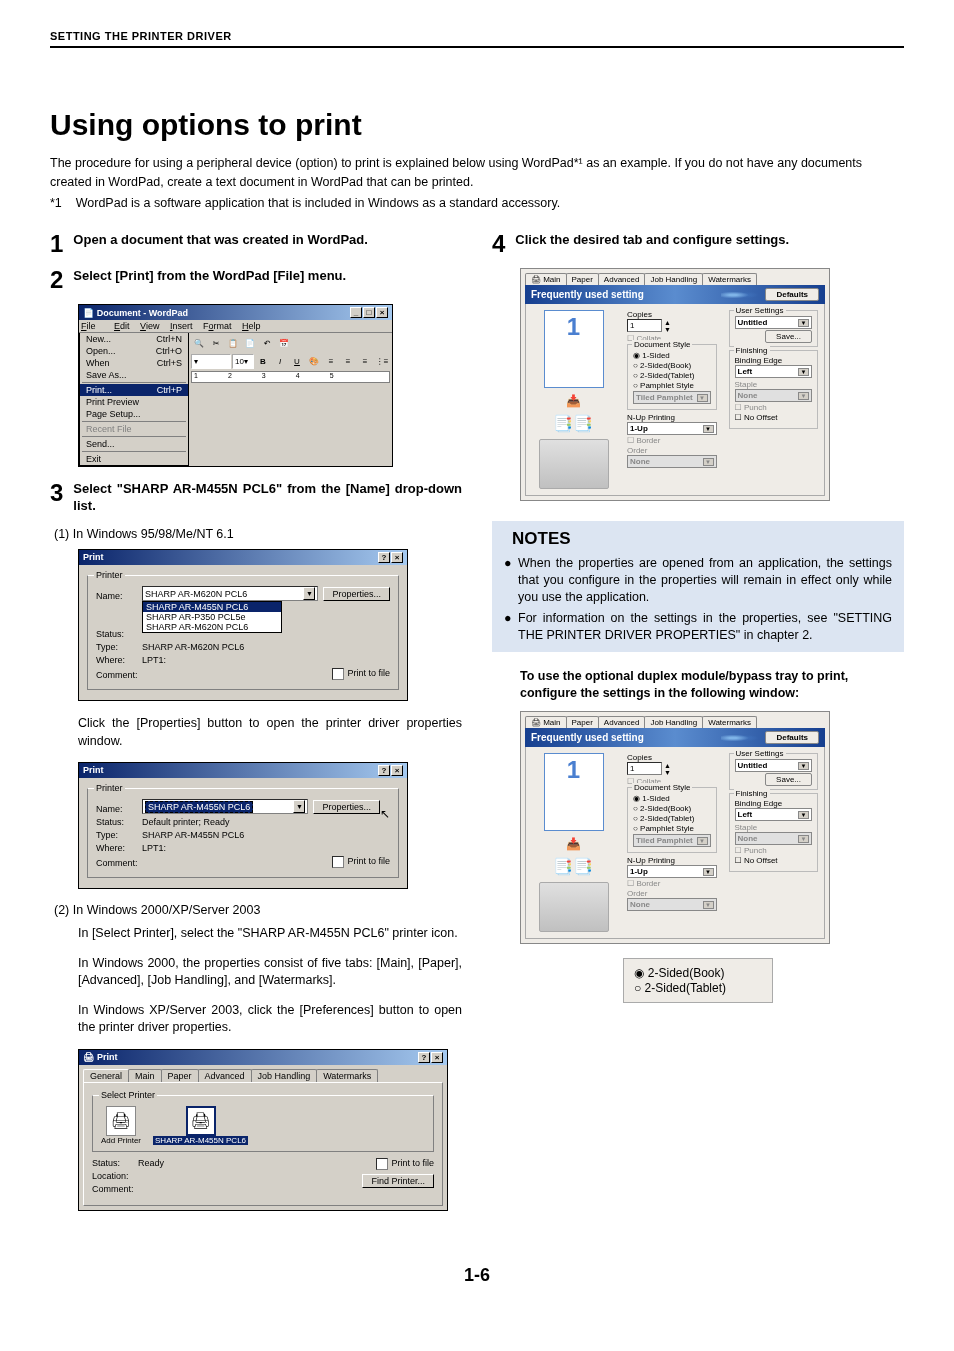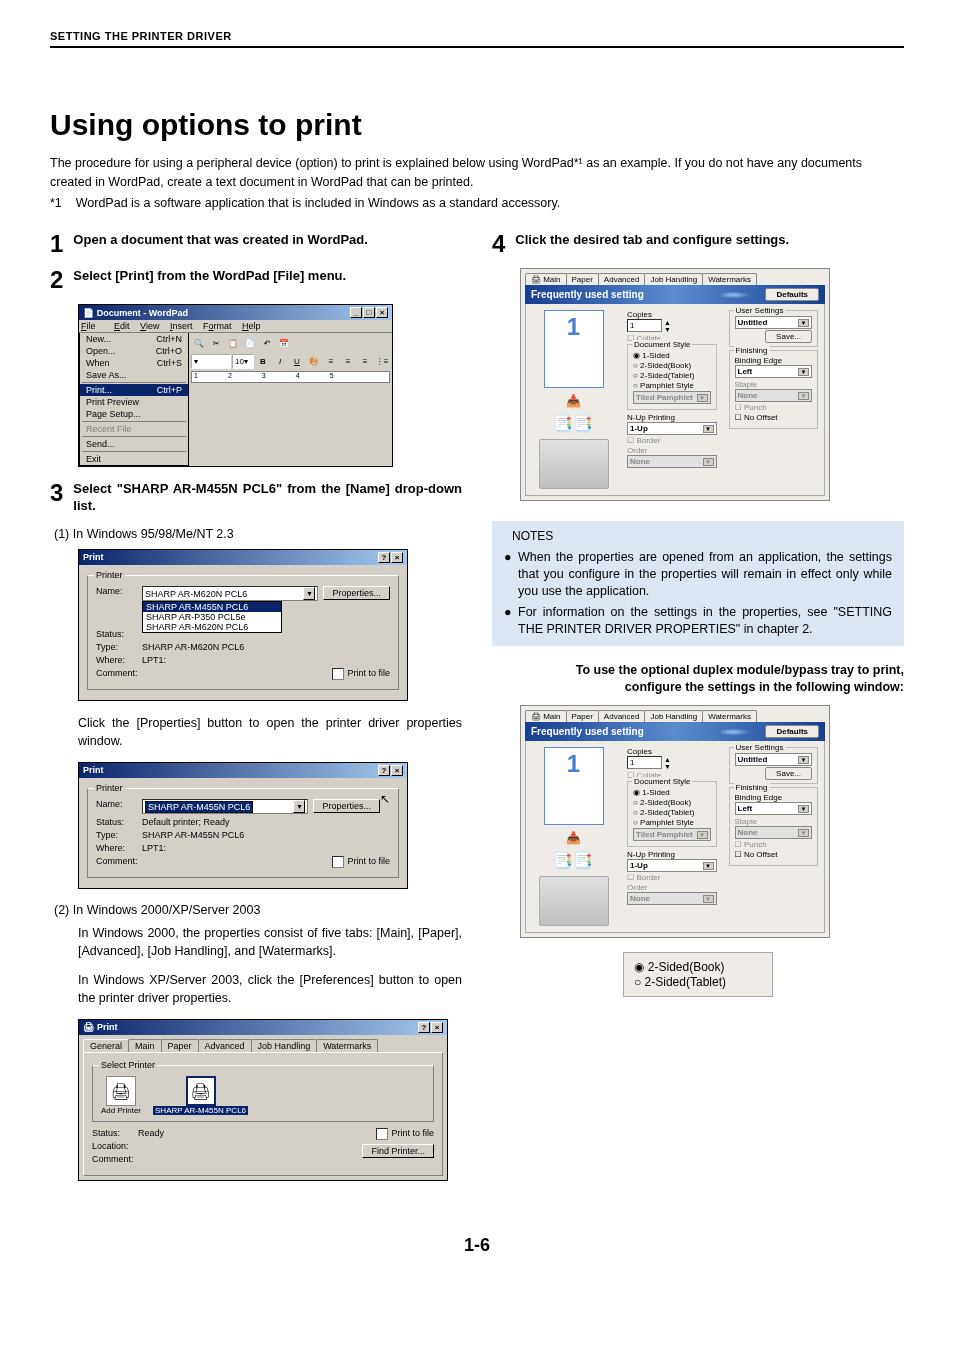--- a/index.html
+++ b/index.html
@@ -70,22 +70,22 @@
   margin-bottom: 12px;
   text-align: justify;
 }
 .notes-box {
   background: #dce5f2;
   padding: 8px 12px 4px 12px;
   margin-top: 20px;
   margin-bottom: 16px;
 }
 .notes-title {
-  font-size: 12px;
-  font-weight: normal;
+  font-size: 17px;
+  font-weight: bold;
   margin-bottom: 6px;
   padding-left: 8px;
 }
 .notes-box ul {
   list-style: none;
   font-size: 12.5px;
   line-height: 1.35;
 }
 .notes-box li {
   position: relative;
@@ -98,21 +98,20 @@
   position: absolute;
   left: 0;
   top: 0;
 }
 .bold-para {
   font-size: 12.5px;
   font-weight: bold;
   line-height: 1.35;
   margin-left: 28px;
   margin-bottom: 10px;
-  text-align: right;
 }
 .page-num {
   text-align: center;
   font-size: 18px;
   font-weight: bold;
   margin-top: 40px;
 }
 
 
 
@@ -216,21 +215,21 @@
   border-top-color:#fff;
   position:relative;
   padding:10px 8px 6px 8px;
   margin-top:4px;
 }
 .fieldset .legend {
   position:absolute; top:-6px; left:6px;
   background:#d4d0c8; padding:0 2px;
   font-size:9px;
 }
-.row95 { display:flex; align-items:flex-start; margin-bottom:3px; }
+.row95 { display:flex; align-items:flex-end; margin-bottom:3px; }
 .row95 .lbl { width:46px; }
 .btn95 {
   border:1px solid #000;
   border-top-color:#fff; border-left-color:#fff;
   background:#d4d0c8;
   padding:1px 8px;
   font-size:9px;
 }
 .combo95 {
   flex:1; background:#fff;
@@ -600,21 +599,21 @@
         </div>
       </div>
     </div>
   </div>
 
   <div class="step">
     <div class="step-num">3</div>
     <div class="step-text">Select "SHARP AR-M455N PCL6" from the [Name] drop-down list.</div>
   </div>
 
-  <div class="substep">(1)  In Windows 95/98/Me/NT 2.3</div>
+  <div class="substep">(1)  In Windows 95/98/Me/NT 6.1</div>
 
   <div class="printdlg95">
     <div class="titlebar">
       <span>Print</span>
       <span class="titlebuttons"><span>?</span><span>×</span></span>
     </div>
     <div class="content">
       <div class="fieldset">
         <span class="legend">Printer</span>
         <div class="row95"><span class="lbl">Name:</span>
@@ -682,20 +681,21 @@
         <div class="row95">
               <span class="lbl">Comment:</span>
           <span style="flex:1"></span>
               <span class="checkbox95">Print to file</span>
             </div>
       </div>
     </div>
   </div>
 
   <div class="substep">(2)  In Windows 2000/XP/Server 2003</div>
+  <p class="body-text">In [Select Printer], select the "SHARP AR-M455N PCL6" printer icon.</p>
   <p class="body-text">In Windows 2000, the properties consist of five tabs: [Main], [Paper], [Advanced], [Job Handling], and [Watermarks].</p>
   <p class="body-text">In Windows XP/Server 2003, click the [Preferences] button to open the printer driver properties.</p>
 
   <div class="printdlgxp">
     <div class="titlebar">
       <span>🖨 <span>Print</span></span>
       <span class="titlebuttons"><span>?</span><span>×</span></span>
     </div>
     <div class="tabbar">
       <div class="tab active">General</div>

